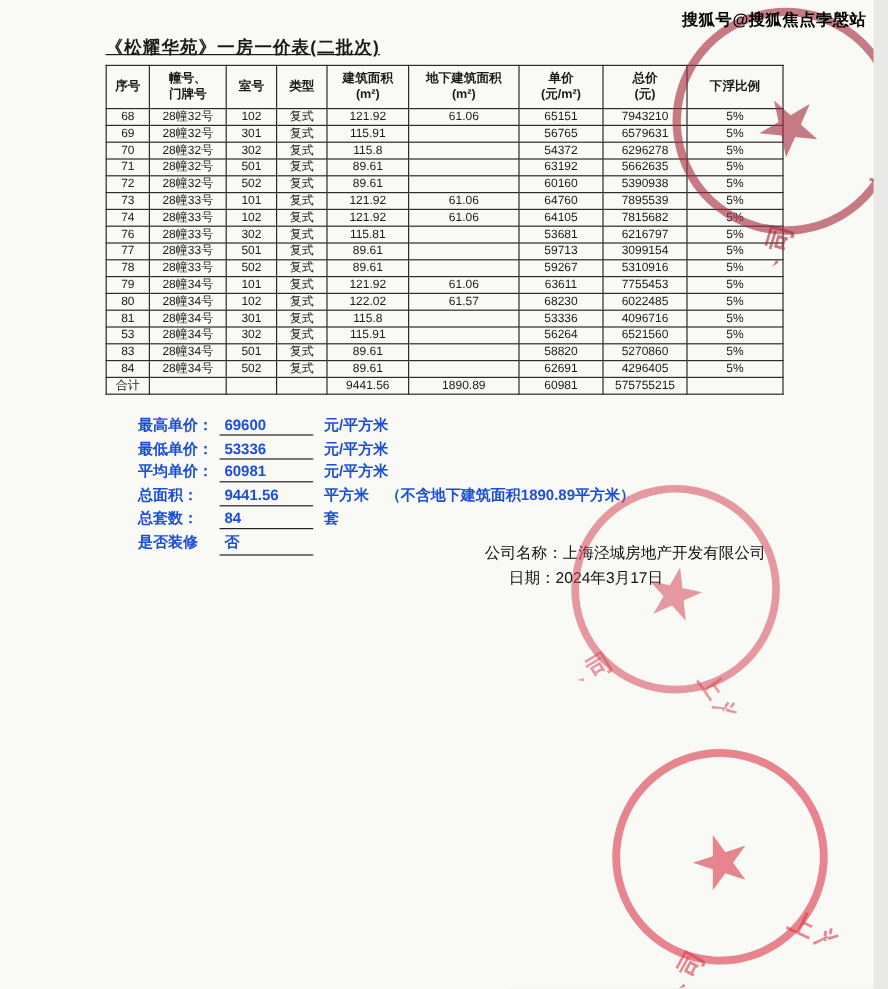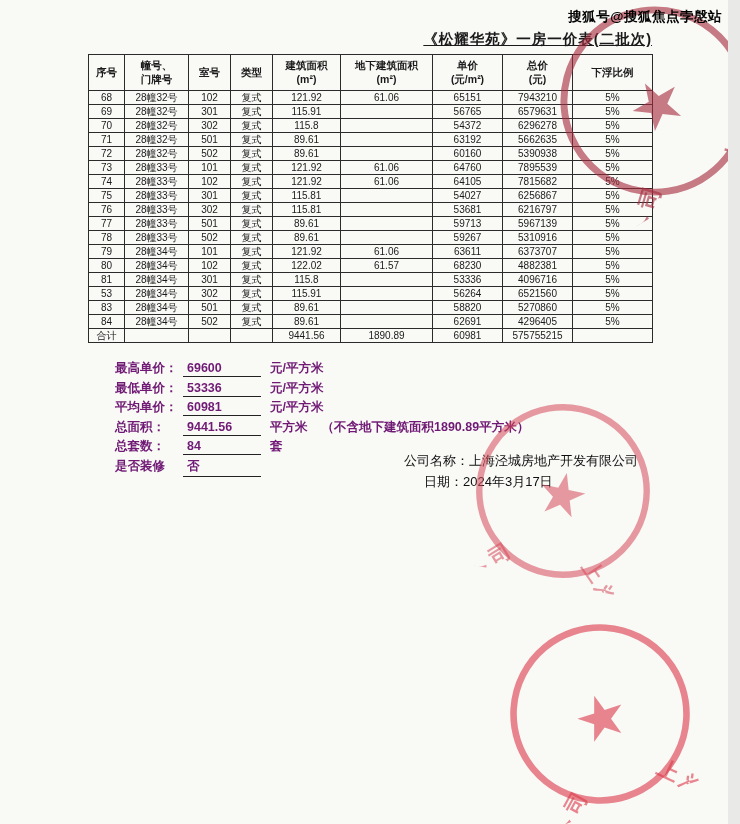--- a/index.html
+++ b/index.html
@@ -23,21 +23,21 @@
     letter-spacing: 0.5px;
     z-index: 5;
   }
   .doc {
     position: absolute;
     left: 88px;
     top: 30px;
     width: 564px;
   }
   .title {
-    text-align: right;
+    text-align: left;
     font-size: 14.5px;
     font-weight: bold;
     text-decoration: underline;
     letter-spacing: 1px;
     margin-bottom: 5px;
     white-space: nowrap;
   }
   table.price-table {
     border-collapse: collapse;
     width: 564px;
@@ -62,21 +62,21 @@
     height: 14px;
     line-height: 1;
     padding: 0 1px;
     white-space: nowrap;
   }
   .summary {
     margin-top: 17px;
     margin-left: 27px;
     font-size: 12.5px;
     font-weight: bold;
-    color: #701a75;
+    color: #1d4ed8;
   }
   .sum-line {
     display: flex;
     align-items: baseline;
     margin-bottom: 2.5px;
     white-space: nowrap;
   }
   .sum-label { display: inline-block; min-width: 68px; }
   .sum-value {
     display: inline-block;
@@ -214,50 +214,39 @@
             <td>28幢33号</td>
             <td>102</td>
             <td>复式</td>
             <td>121.92</td>
             <td>61.06</td>
             <td>64105</td>
             <td>7815682</td>
             <td>5%</td>
           </tr>
           <tr>
-            <td>75</td>
-            <td>28幢33号</td>
-            <td>301</td>
-            <td>复式</td>
-            <td>115.81</td>
-            <td></td>
-            <td>54027</td>
-            <td>6256867</td>
-            <td>5%</td>
-          </tr>
-          <tr>
             <td>76</td>
             <td>28幢33号</td>
             <td>302</td>
             <td>复式</td>
             <td>115.81</td>
             <td></td>
             <td>53681</td>
             <td>6216797</td>
             <td>5%</td>
           </tr>
           <tr>
             <td>77</td>
             <td>28幢33号</td>
             <td>501</td>
             <td>复式</td>
             <td>89.61</td>
             <td></td>
             <td>59713</td>
-            <td>5967139</td>
+            <td>3099154</td>
             <td>5%</td>
           </tr>
           <tr>
             <td>78</td>
             <td>28幢33号</td>
             <td>502</td>
             <td>复式</td>
             <td>89.61</td>
             <td></td>
             <td>59267</td>
@@ -265,32 +254,32 @@
             <td>5%</td>
           </tr>
           <tr>
             <td>79</td>
             <td>28幢34号</td>
             <td>101</td>
             <td>复式</td>
             <td>121.92</td>
             <td>61.06</td>
             <td>63611</td>
-            <td>6373707</td>
+            <td>7755453</td>
             <td>5%</td>
           </tr>
           <tr>
             <td>80</td>
             <td>28幢34号</td>
             <td>102</td>
             <td>复式</td>
             <td>122.02</td>
             <td>61.57</td>
             <td>68230</td>
-            <td>4882381</td>
+            <td>6022485</td>
             <td>5%</td>
           </tr>
           <tr>
             <td>81</td>
             <td>28幢34号</td>
             <td>301</td>
             <td>复式</td>
             <td>115.8</td>
             <td></td>
             <td>53336</td>

